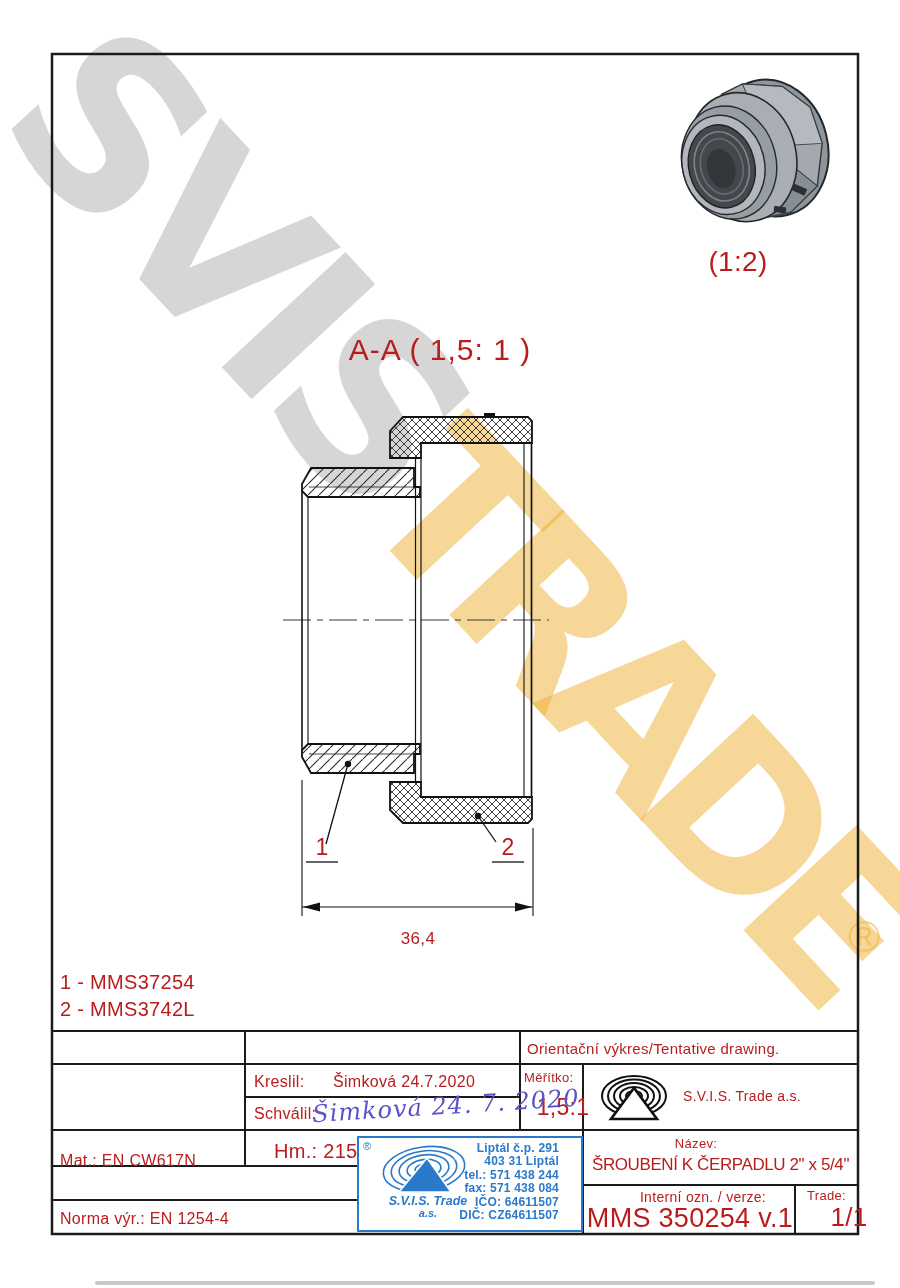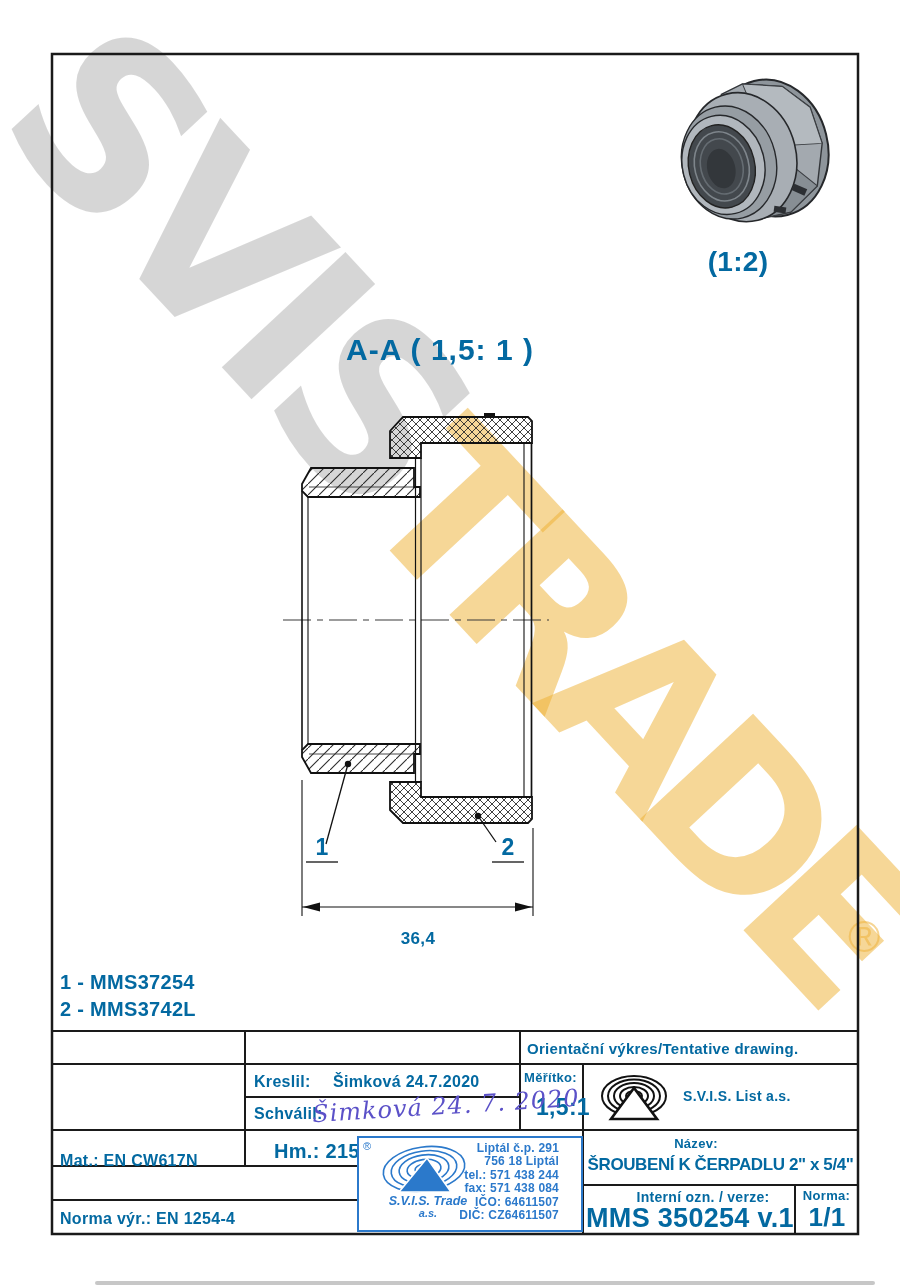--- a/index.html
+++ b/index.html
@@ -1,19 +1,19 @@
 <!DOCTYPE html>
 <html><head>
 <meta charset="utf-8">
 <style>
   html,body{margin:0;padding:0;background:#e8e8e8;}
   .page{position:relative;width:900px;height:1288px;background:#ffffff;overflow:hidden;
         font-family:"Liberation Sans",sans-serif;color:#1c1c1c;}
   .abs{position:absolute;}
-  .t{position:absolute;white-space:nowrap;color:#0369a1;letter-spacing:.3px;z-index:4;font-weight:bold;}
+  .t{position:absolute;white-space:nowrap;color:#b91c1c;letter-spacing:.3px;z-index:4;}
   .ctr{text-align:center;}
   
   .wm{position:absolute;font-family:"DejaVu Sans",sans-serif;font-weight:bold;
       transform-origin:0 0;z-index:0;white-space:nowrap;user-select:none;}
   .wm-svis{left:150px;top:-25px;font-size:232px;letter-spacing:-16px;
            transform:rotate(47deg);color:rgba(0,0,0,0.16);}
   .wm-trade{left:498px;top:378px;font-size:212px;letter-spacing:-24px;
             transform:rotate(47deg);color:rgba(238,176,48,0.50);}
   .wm-reg{left:848px;top:912px;font-size:44px;color:rgba(238,178,60,0.55);z-index:0;}
   svg.layer{position:absolute;left:0;top:0;z-index:2;}
@@ -151,29 +151,29 @@
   <div class="t" style="left:527px;top:1040px;font-size:15px;">Orientační výkres/Tentative drawing.</div>
 
   <div class="t" style="left:254px;top:1073px;font-size:16px;">Kreslil:</div>
   <div class="t" style="left:333px;top:1073px;font-size:16px;">Šimková 24.7.2020</div>
   <div class="t" style="left:254px;top:1105px;font-size:16px;">Schválil:</div>
   <div class="sig">Šimková 24. 7. 2020</div>
 
   <div class="t" style="left:524px;top:1070px;font-size:13px;">Měřítko:</div>
   <div class="t ctr" style="left:519px;top:1094px;width:88px;font-size:23px;">1,5:1</div>
 
-  <div class="t" style="left:683px;top:1088px;font-size:14px;">S.V.I.S. List a.s.</div>
+  <div class="t" style="left:683px;top:1088px;font-size:14px;">S.V.I.S. Trade a.s.</div>
 
   <div class="t ctr" style="left:585px;top:1136px;width:222px;font-size:13px;">Název:</div>
   <div class="t ctr" style="left:579px;top:1155px;width:283px;font-size:17px;letter-spacing:-0.4px;">ŠROUBENÍ K ČERPADLU 2" x 5/4"</div>
 
   <div class="t ctr" style="left:585px;top:1189px;width:236px;font-size:14px;">Interní ozn. / verze:</div>
   <div class="t ctr" style="left:585px;top:1203px;width:210px;font-size:27px;">MMS 350254 v.1</div>
-  <div class="t ctr" style="left:797px;top:1188px;width:59px;font-size:13px;">Norma:</div>
-  <div class="t ctr" style="left:797px;top:1202px;width:60px;font-size:26px;">1/1</div>
+  <div class="t ctr" style="left:797px;top:1188px;width:59px;font-size:13px;">Trade:</div>
+  <div class="t ctr" style="left:819px;top:1202px;width:60px;font-size:26px;">1/1</div>
 
   <div class="t" style="left:60px;top:1140px;font-size:16px;margin-top:12px;">Mat.: EN CW617N</div>
   <div class="t" style="left:250px;top:1140px;font-size:20px;margin-left:24px;">Hm.: 215,9 g</div>
   <div class="t" style="left:60px;top:1210px;font-size:16px;">Norma výr.: EN 1254-4</div>
 
   <div class="stamp">
     <span class="reg">®</span>
     <svg width="110" height="54" style="position:absolute;left:10px;top:4px;">
       <g fill="none" stroke="#2b79cb" stroke-width="1.6" transform="rotate(-8 55 27)">
         <ellipse cx="55" cy="27" rx="9" ry="5"></ellipse>
@@ -181,21 +181,21 @@
         <ellipse cx="55" cy="27" rx="25" ry="14"></ellipse>
         <ellipse cx="55" cy="27" rx="33" ry="18"></ellipse>
         <ellipse cx="55" cy="27" rx="41" ry="22"></ellipse>
       </g>
       <path d="M58,16 L30,50 L82,50 Z" fill="#2b79cb" stroke="#ffffff" stroke-width="1.6"></path>
     </svg>
     <div class="co1">S.V.I.S. Trade</div>
     <div class="co2">a.s.</div>
     <div class="addr">
       <div>Liptál č.p. 291</div>
-      <div>756 18 Liptál</div>
+      <div>403 31 Liptál</div>
       <div>tel.: 571 438 244</div>
       <div>fax: 571 438 084</div>
       <div>IČO: 64611507</div>
       <div>DIČ: CZ64611507</div>
     </div>
   </div>
 
   <div class="scan-edge"></div>
 </div>
 

